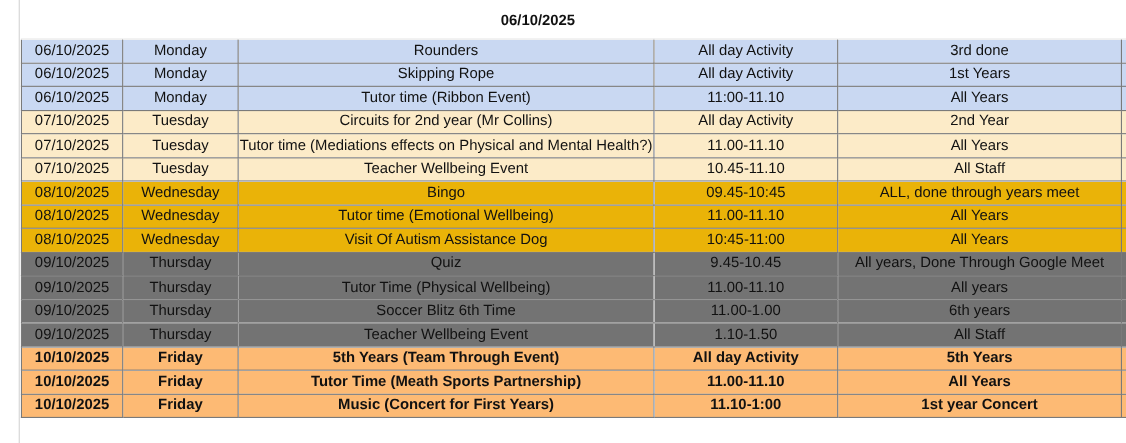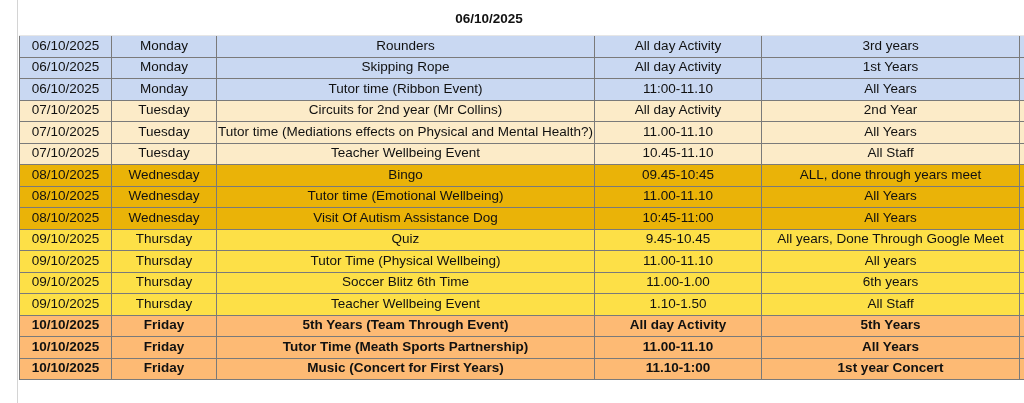--- a/index.html
+++ b/index.html
@@ -101,21 +101,21 @@
 
   
   tr.data-row td { height: 20.5px; }
   tr.data-row td.c-event-cell,
   tr.data-row td.c-who-cell,
   tr.data-row td.c-time-cell { text-align: center; }
 
   .blue   { background: #c9d8f2; }
   .yellow { background: #fcebc8; }
   .purple { background: #eab308; }
-  .green  { background: #fde047; }
+  .green  { background: #737373; }
   .red    { background: #fdba74; font-weight: bold; }
 
   td.tail-colored { border-left: 1px solid #7a7a7a; border-right: none; }
 </style>
 </head>
 <body>
 
 <div class="sheet">
 
   <div class="gutter-left"></div>
@@ -138,21 +138,21 @@
         <td class="title-blank"></td>
         <td class="title-blank"></td>
       </tr>
 
 
     <tr class="data-row">
           <td class="c-date-cell blue">06/10/2025</td>
           <td class="c-day-cell blue">Monday</td>
           <td class="c-event-cell blue">Rounders</td>
           <td class="c-time-cell blue">All day Activity</td>
-          <td class="c-who-cell blue">3rd years</td>
+          <td class="c-who-cell blue">3rd done</td>
           <td class="tail-colored blue"></td>
         </tr>
         <tr class="data-row">
           <td class="c-date-cell blue">06/10/2025</td>
           <td class="c-day-cell blue">Monday</td>
           <td class="c-event-cell blue">Skipping Rope</td>
           <td class="c-time-cell blue">All day Activity</td>
           <td class="c-who-cell blue">1st Years</td>
           <td class="tail-colored blue"></td>
         </tr>

